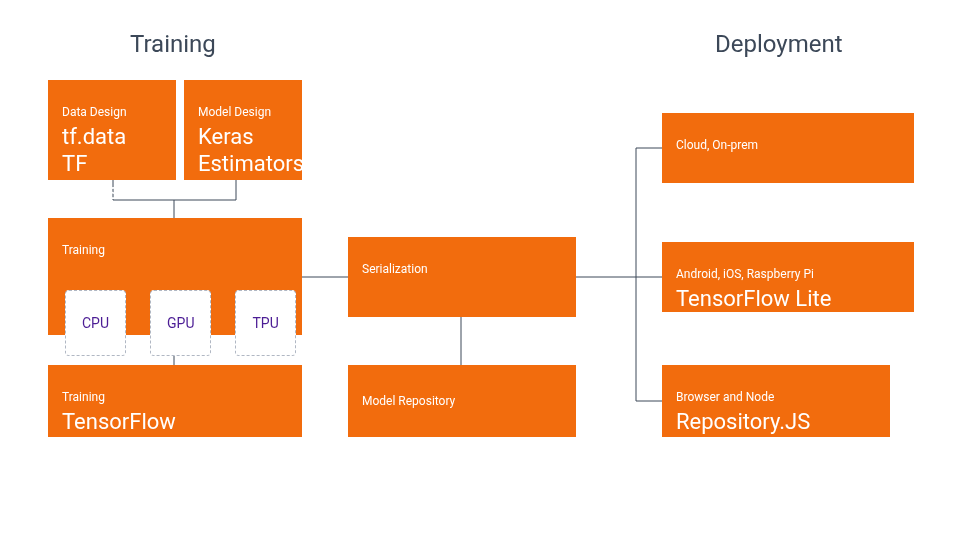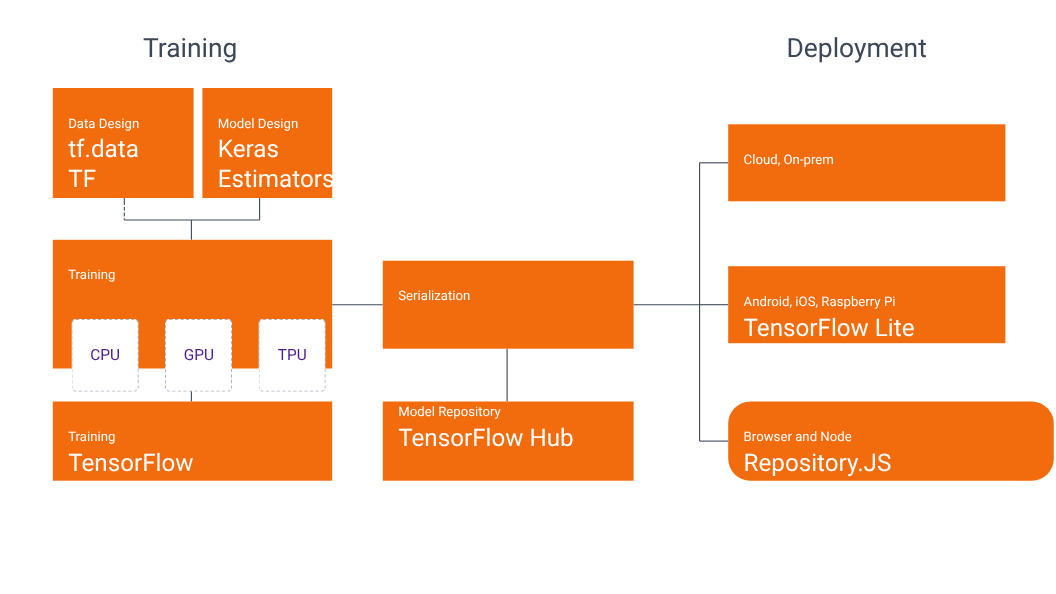--- a/index.html
+++ b/index.html
@@ -115,28 +115,27 @@
   <div class="label-small">Training</div>
   <div class="label-big">TensorFlow</div>
 </div>
 
 <div class="box" style="left:348px; top:237px; width:228px; height:80px;">
   <div class="label-small">Serialization</div>
 </div>
 
 <div class="box" style="left:348px; top:365px; width:228px; height:72px;justify-content:flex-end;">
   <div class="label-small">Model Repository</div>
-  <div class="label-big">TensorFlow Hub</div>
 </div>
 
 <div class="box" style="left:662px; top:113px; width:252px; height:70px;">
   <div class="label-small">Cloud, On-prem</div>
 </div>
 
 <div class="box" style="left:662px; top:242px; width:252px; height:70px;">
   <div class="label-small">Android, iOS, Raspberry Pi</div>
   <div class="label-big">TensorFlow Lite</div>
 </div>
 
-<div class="box" style="left:662px; top:365px; width:296px; height:72px;border-radius:20px;">
+<div class="box" style="left:662px; top:365px; width:228px; height:72px;">
   <div class="label-small">Browser and Node</div>
   <div class="label-big">Repository.JS</div>
 </div>
 
 </body></html>

